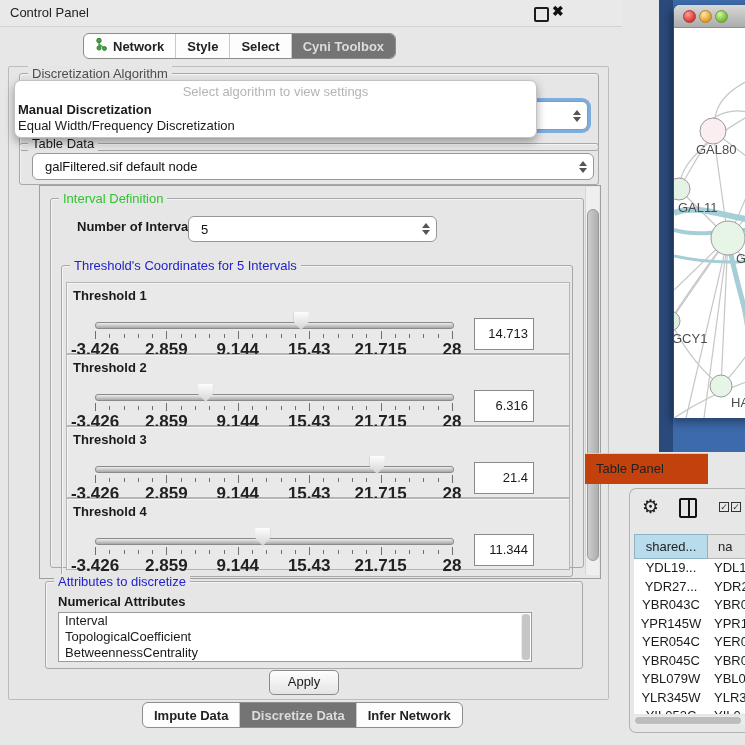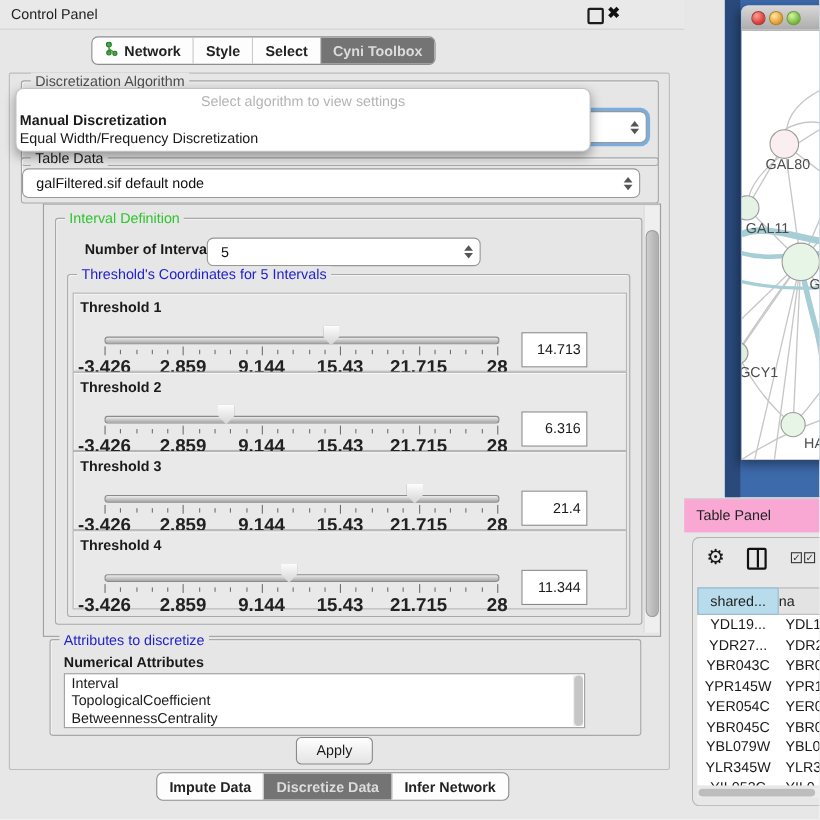--- a/index.html
+++ b/index.html
@@ -40,31 +40,31 @@
   
   #algo-group{left:10px;top:6px;width:578px;height:76px;}
   #algo-combo{left:10px;top:27px;width:556px;height:27px;}
   .popup{position:absolute;left:14px;top:80px;width:521px;height:56px;background:#fff;border:1px solid #c2c2c2;border-radius:7px;box-shadow:0 4px 10px rgba(0,0,0,.35);z-index:50;}
   .popup .ph{position:absolute;top:3px;left:0;right:0;text-align:center;color:#b4b4b4;font-size:13px;}
   .popup .opt{position:absolute;left:3px;font-size:13px;white-space:nowrap;}
   .popup .opt.b{top:21px;font-weight:bold;}
   .popup .opt.n{top:37px;}
 
   #tabledata-group{left:10px;top:76px;width:578px;height:40px;}
-  #tabledata-combo{left:0;top:9px;width:560px;height:25px;}
+  #tabledata-combo{left:12px;top:9px;width:560px;height:25px;}
 
   
   .scrollpane{position:absolute;left:30px;top:118px;width:560px;height:392px;border:1px solid #9f9f9f;background:#e6e6e6;}
   .vscroll{position:absolute;right:1px;top:1px;width:13px;height:388px;background:#efefef;border-left:1px solid #d6d6d6;}
   .vscroll .thumb{position:absolute;left:1px;top:22px;width:10px;height:350px;background:linear-gradient(90deg,#cdcdcd,#aeaeae);border:1px solid #9a9a9a;border-radius:6px;}
 
   #interval-group{left:10px;top:12px;width:532px;height:368px;background:#e6e6e6;}
   #noi-label{position:absolute;left:26px;top:20px;font-weight:bold;font-size:13px;}
   #noi-combo{left:137px;top:17px;width:247px;height:24px;}
-  #thr-group{left:10px;top:50px;width:510px;height:310px;}
+  #thr-group{left:10px;top:66px;width:510px;height:310px;}
 
   .tpanel{position:absolute;left:4px;width:502px;height:70px;border:1px solid #b5b5b5;background:#e9e9e9;box-shadow:inset 1px 1px 0 rgba(255,255,255,.6);}
   .tpanel .tlabel{position:absolute;left:6px;top:5px;font-weight:bold;font-size:13px;}
   .track{position:absolute;left:28px;top:39px;width:357px;height:5px;border:1px solid #8b8b8b;border-radius:3px;background:linear-gradient(180deg,#ececec,#a8a8a8);}
   .thumb-marker{position:absolute;top:29px;width:15px;height:18px;background:linear-gradient(180deg,#fdfdfd,#d4d4d4);clip-path:polygon(0 0,100% 0,100% 55%,50% 100%,0 55%);filter:drop-shadow(0 0 1px #777);}
   .ticks{position:absolute;left:0;top:48px;height:9px;width:100%;}
   .tick{position:absolute;width:1px;height:4px;top:3px;background:#6f6f6f;}
   .tick.major{height:8px;top:0;}
   .ticklabels{position:absolute;left:0;top:57px;height:12px;width:100%;}
   .ticklabel{position:absolute;transform:translateX(-50%);font-size:17px;font-weight:bold;color:#222;white-space:nowrap;}
@@ -84,32 +84,32 @@
   #desktop .darkband{position:absolute;left:0;top:0;width:14px;height:452px;background:#2a4a7c;}
   #netwindow{position:absolute;left:15px;top:5px;width:108px;height:413px;background:#fff;border-radius:6px 0 0 0;box-shadow:-3px 4px 10px rgba(0,0,0,.4);}
   #nettitlebar{height:22px;background:linear-gradient(180deg,#d8d8d8,#acacac);border-radius:6px 0 0 0;border-bottom:1px solid #8e8e8e;position:relative;}
   .tl{position:absolute;top:5px;width:11px;height:11px;border-radius:50%;}
   .tl.red{left:9px;background:radial-gradient(circle at 35% 30%,#ff9d98,#dd4740 60%,#b02a26);border:1px solid #a63b36;}
   .tl.yellow{left:25px;background:radial-gradient(circle at 35% 30%,#ffe9a8,#e6a53c 60%,#c07f1d);border:1px solid #b08428;}
   .tl.green{left:41px;background:radial-gradient(circle at 35% 30%,#d6f5a5,#7fc145 60%,#57961f);border:1px solid #6f9b3a;}
   #netcanvas{position:relative;width:108px;height:390px;overflow:hidden;}
 
   
-  #tp-titlebar{position:absolute;left:622px;top:453px;width:123px;height:30px;background:#f9a8d4;border-top:1px solid #cfcfcf;}
+  #tp-titlebar{position:absolute;left:585px;top:453px;width:123px;height:30px;background:#c2410c;border-top:1px solid #cfcfcf;}
   #tp-titlebar .title{position:absolute;left:11px;top:7px;font-size:13px;color:#222;}
   #tablepanel{position:absolute;left:629px;top:488px;width:116px;height:243px;background:#e7e7e7;border:1px solid #b3b3b3;border-right:none;border-radius:7px 0 0 7px;}
   .tp-gear{position:absolute;left:12px;top:6px;font-size:19px;color:#1a1a1a;}
   .tp-cols{position:absolute;left:49px;top:9px;width:14px;height:16px;border:2px solid #111;border-radius:2px;}
   .tp-cols i{position:absolute;left:50%;top:0;width:2px;height:100%;background:#111;}
   .tp-check{position:absolute;top:13px;width:8px;height:8px;border:1.5px solid #333;font-size:9px;line-height:8px;color:#333;text-align:center;}
   .tp-check.c1{left:89px;} .tp-check.c2{left:101px;}
 
   .tbl-header{position:absolute;left:4px;top:45px;width:112px;height:25px;display:flex;font-size:13px;}
   .tbl-header .h1{width:72px;background:#b9dcec;border:1px solid #8fb3c6;text-align:center;line-height:23px;color:#222;overflow:hidden;white-space:nowrap;}
-  .tbl-header .h2{flex:1;background:#e3e3e3;border-top:1px solid #b5b5b5;border-bottom:1px solid #b5b5b5;line-height:23px;color:#222;overflow:hidden;}
+  .tbl-header .h2{flex:1;background:#e3e3e3;border-top:1px solid #b5b5b5;border-bottom:1px solid #b5b5b5;padding-left:10px;line-height:23px;color:#222;overflow:hidden;}
   .tbl-body{position:absolute;left:4px;top:70px;width:112px;height:155px;background:#fff;overflow:hidden;}
   .trow{display:flex;height:18.5px;font-size:13px;}
   .trow .c1{width:74px;text-align:center;line-height:18px;white-space:nowrap;overflow:hidden;}
   .trow .c2{flex:1;padding-left:6px;line-height:18px;white-space:nowrap;overflow:hidden;}
   .hscroll{position:absolute;left:4px;top:227px;width:112px;height:9px;background:#ececec;}
   .hscroll .thumb{position:absolute;left:1px;top:1px;width:106px;height:7px;background:#bdbdbd;border-radius:4px;}
 
   .net-label{fill:#4d4d4d;font-size:13px;font-family:"Liberation Sans",sans-serif;}
 </style>
 </head>

